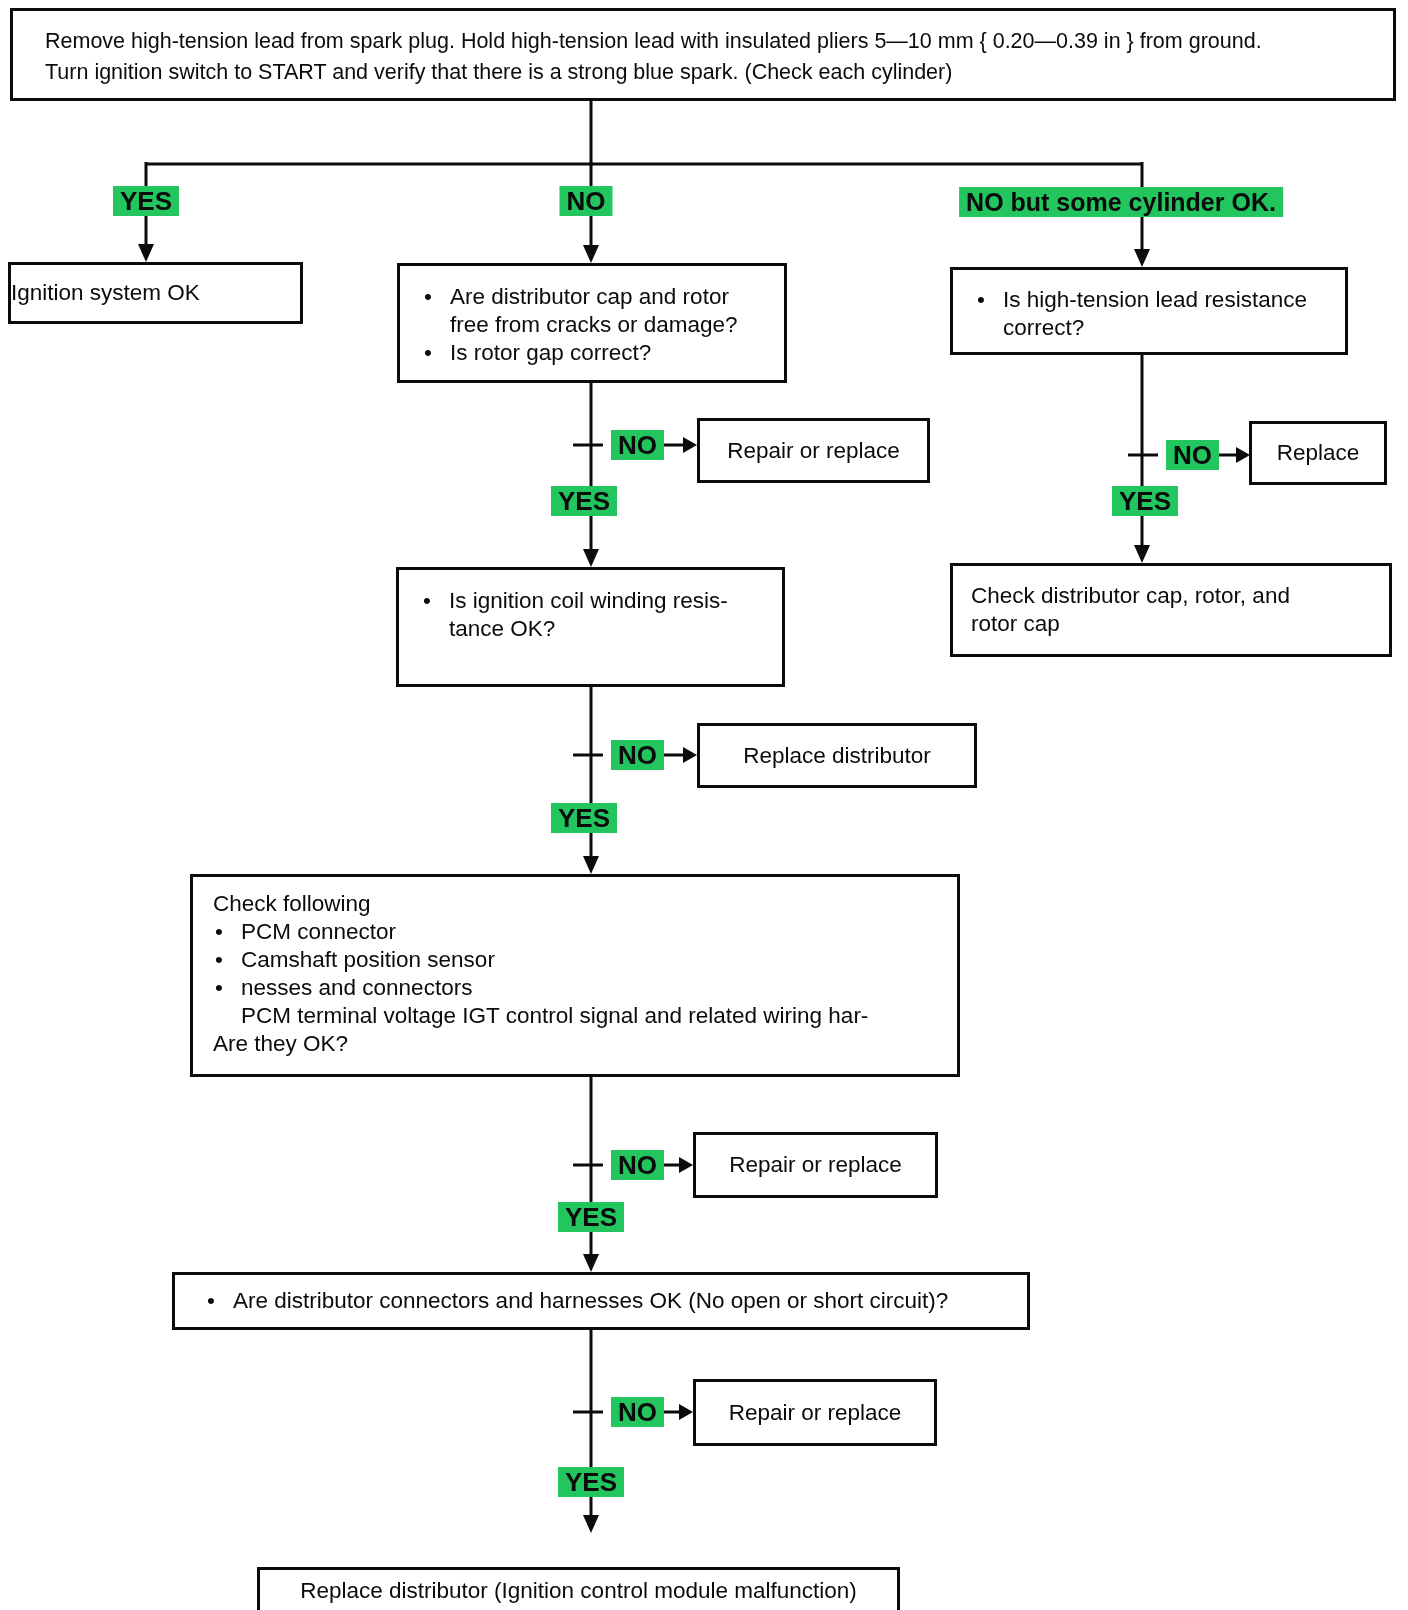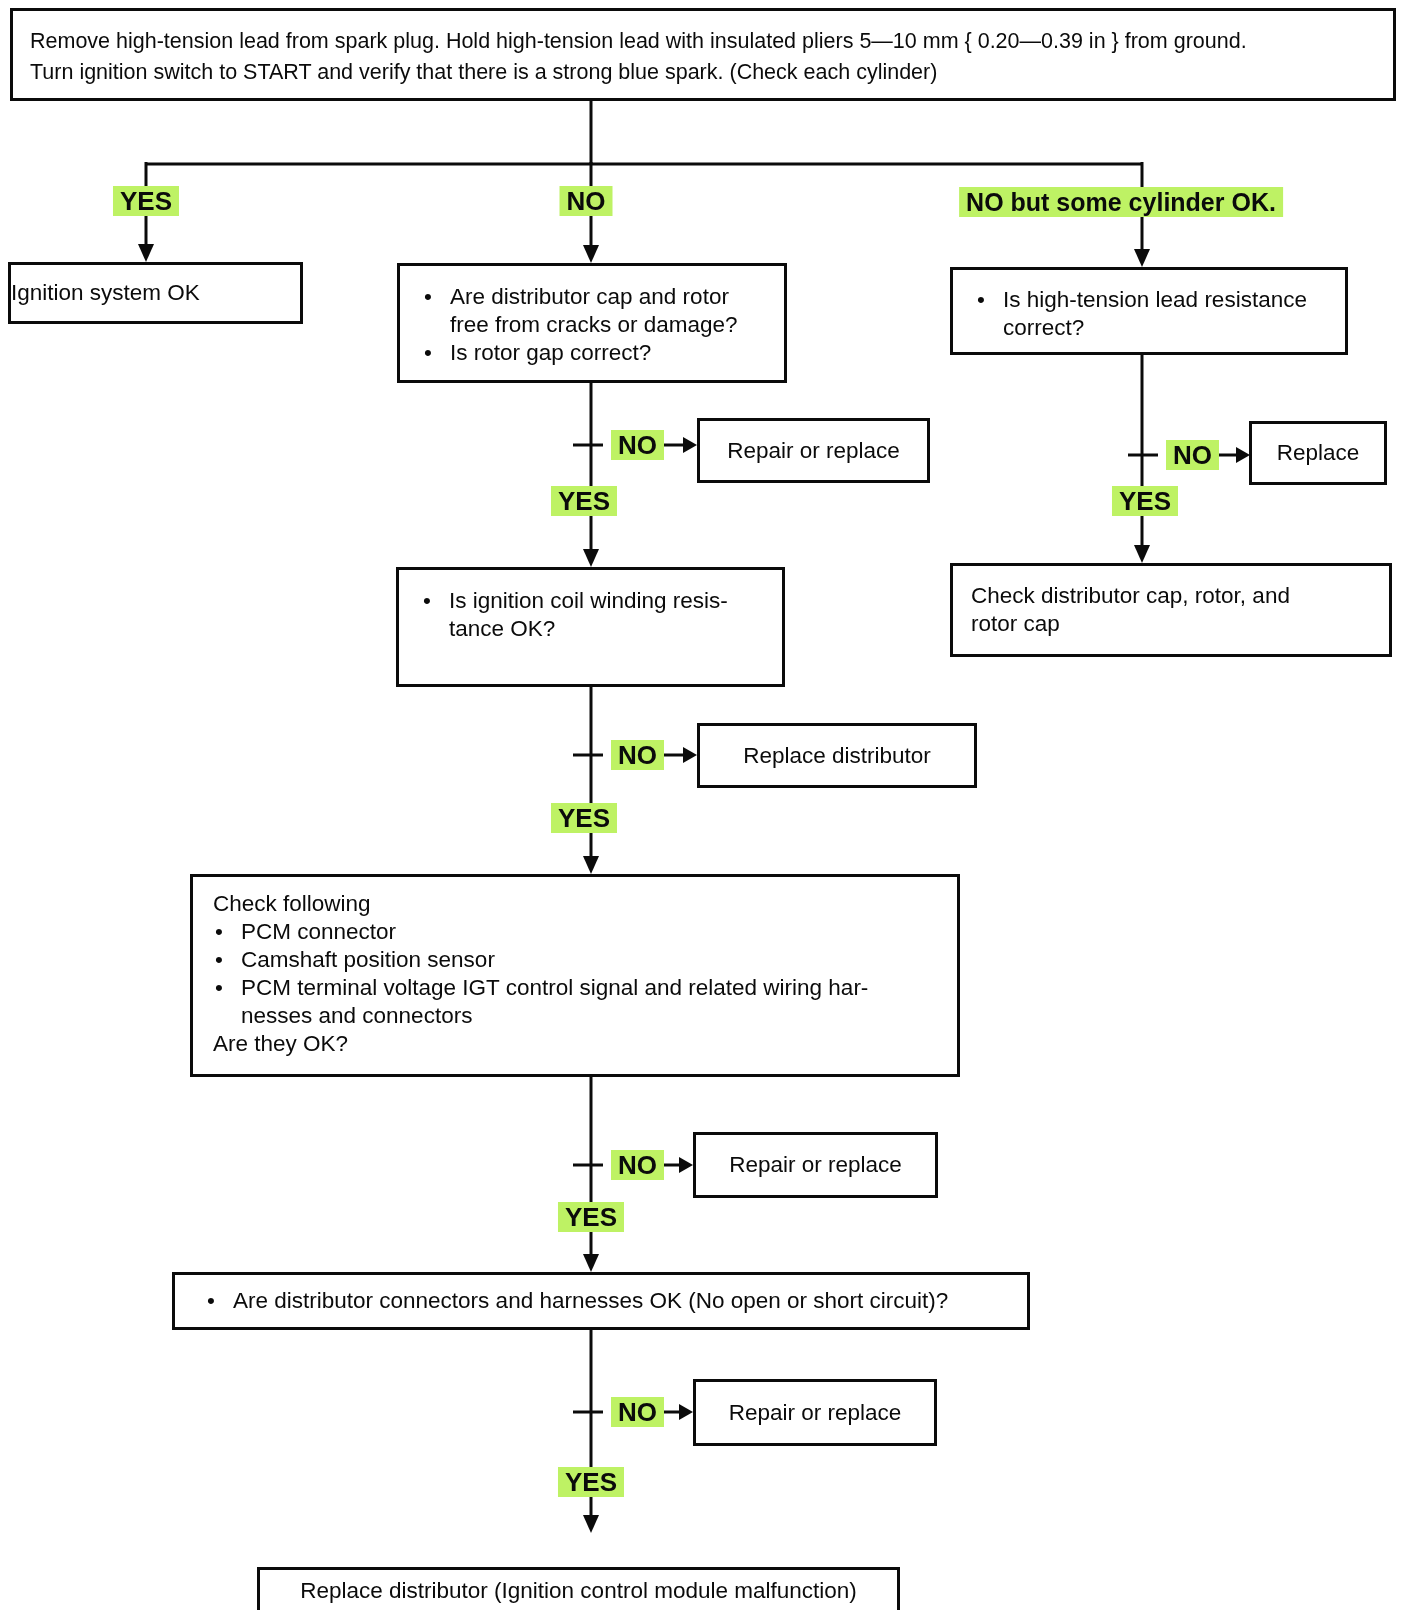--- a/index.html
+++ b/index.html
@@ -9,28 +9,28 @@
   }
   .wires{position:absolute;left:0;top:0;width:1408px;height:1610px;}
   .box{
     position:absolute;border:3px solid #0b0b0b;background:#fff;
     box-sizing:border-box;font-size:22.5px;line-height:28px;
   }
   .vcenter{display:flex;flex-direction:column;justify-content:center;}
   .ccenter{display:flex;align-items:center;justify-content:center;}
   .nowrap{white-space:nowrap;}
   .lbl{
-    position:absolute;background:#bef264;font-weight:700;font-size:26px;
+    position:absolute;background:#22c55e;font-weight:700;font-size:26px;
     padding:0 7px;white-space:nowrap;line-height:30px;
   }
   .lbl.ctr{transform:translateX(-50%);}
   .bi{display:flex;}
   .bi .dot{flex:0 0 26px;text-align:left;padding-left:2px;}
   .bi .bt{flex:1 1 auto;}
-  .intro div{white-space:nowrap;}
+  .intro div{white-space:nowrap;margin-left:15px;}
 </style>
 </head>
 <body>
 
 <div class="canvas">
 
   <svg class="wires" viewBox="0 0 1408 1610" xmlns="http://www.w3.org/2000/svg">
     <g stroke="#0b0b0b" stroke-width="3" fill="none">
 
       <line x1="591" y1="101" x2="591" y2="164"></line>
@@ -162,22 +162,22 @@
     </div>
     <div class="bi">
       <span class="dot">•</span>
       <span class="bt">
         <div>Camshaft position sensor</div>
       </span>
     </div>
     <div class="bi">
       <span class="dot">•</span>
       <span class="bt">
+        <div>nesses and connectors</div>
         <div>PCM terminal voltage IGT control signal and related wiring har-</div>
-        <div>nesses and connectors</div>
       </span>
     </div>
     <div>Are they OK?</div>
   </div>
 
   <div class="lbl" style="left:611px;top:1150px;">NO</div>
   <div class="box ccenter" style="left:693px;top:1132px;width:245px;height:66px;">
     <div>Repair or replace</div>
   </div>
   <div class="lbl ctr" style="left:591px;top:1202px;">YES</div>

